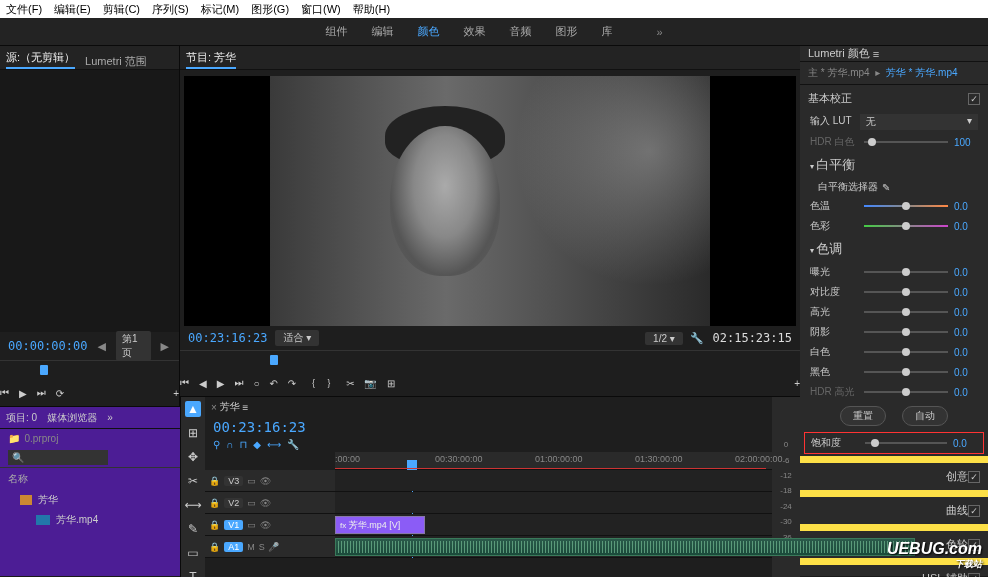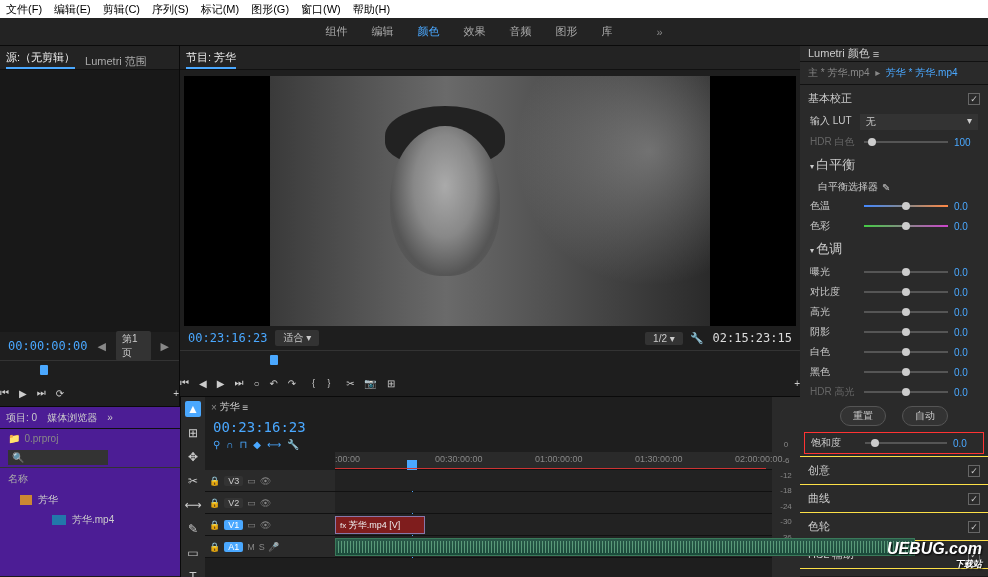--- a/index.html
+++ b/index.html
@@ -58,21 +58,21 @@
 .tl-ruler .tick { position: absolute; top: 2px; font-size: 9px; color: #888; }
 .tl-ruler .playhead-top { position:absolute; top:8px; width:10px; height:10px; background:#4aa8ff; left:72px; }
 .tl-ruler .range-line { position:absolute; top:16px; left:0; right:6px; height:1px; background:#cc3333;}
 .tracks { display: flex; flex-direction: column; }
 .track-row { display: flex; height: 22px; border-bottom: 1px solid #111; }
 .track-head { width: 130px; background: #2a2a2a; display: flex; align-items: center; padding: 0 4px; gap: 4px; font-size: 9px; }
 .track-head .lock { color: #888; }
 .track-label { background: #333; padding: 0 4px; border-radius: 2px; font-size: 9px; }
 .track-label.active { background: #4aa8ff; color: #fff; }
 .track-content { flex: 1; position: relative; background: #222; }
-.clip-v { position: absolute; left: 0; width: 90px; height: 18px; top: 2px; background: #7f1d1d; display: flex; align-items: center; padding: 0 4px; font-size: 9px; color: #eee; border:1px solid #8877aa;}
+.clip-v { position: absolute; left: 0; width: 90px; height: 18px; top: 2px; background: #8b5cf6; display: flex; align-items: center; padding: 0 4px; font-size: 9px; color: #eee; border:1px solid #8877aa;}
 .clip-a { position: absolute; left: 0; width: 580px; height: 18px; top: 2px; background: linear-gradient(#2a5a4a,#1a4a3a); border:1px solid #3a7a5a;}
 .clip-a::after { content:''; position:absolute; inset:2px; background:repeating-linear-gradient(90deg,#5a9a7a 0px,#5a9a7a 1px,transparent 1px,transparent 3px);}
 .playhead-line { position: absolute; left: 75px; top: 0; bottom: 0; width: 1px; background: #4aa8ff; }
 .tl-right-ruler { width: 28px; background: #2a2a2a; font-size: 8px; color: #888; display:flex; flex-direction:column; justify-content:space-around; align-items:center; padding:40px 0;}
 .lumetri-header { height: 22px; display: flex; align-items: center; padding: 0 8px; font-size: 11px; border-bottom: 1px solid #111; }
 .lumetri-sub { padding: 4px 8px; font-size: 10px; color: #888; border-bottom: 1px solid #111; }
 .lumetri-sub .link { color: #4aa8ff; }
 .section-head { padding: 6px 8px; display: flex; justify-content: space-between; align-items: center; font-size: 11px; }
 .check { width: 12px; height: 12px; border: 1px solid #666; display: inline-flex; align-items: center; justify-content: center; font-size: 9px; }
 .check.on::after { content: '✓'; color: #ccc; }
@@ -85,21 +85,21 @@
 .slider-track.color-temp { background: linear-gradient(90deg,#4488ff,#888,#ff8844); }
 .slider-track.color-tint { background: linear-gradient(90deg,#44cc44,#888,#cc44cc); }
 .slider-thumb { position: absolute; width: 8px; height: 8px; background: #ccc; border-radius: 50%; top: -3px; left: 50%; transform: translateX(-50%); }
 .slider-val { width: 24px; text-align: left; color: #4aa8ff; font-size: 10px; }
 .subsection { padding: 4px 10px; font-size: 13px; color: #ccc; }
 .subsection::before { content: '▾ '; font-size: 8px; }
 .wb-row { padding: 2px 18px; font-size: 10px; display:flex; align-items:center; gap:4px;}
 .btn-row { display: flex; justify-content: center; gap: 16px; padding: 4px 0; }
 .pill-btn { background: #333; padding: 2px 12px; border-radius: 10px; font-size: 10px; border:1px solid #555;}
 .highlight-box { border: 1px solid #ff3333; margin: 2px 4px; padding: 2px 4px; }
-.collapsed-section { padding: 6px 8px; display: flex; justify-content: space-between; align-items: center; font-size: 11px; border-top: 1px solid #fde047; }
+.collapsed-section { padding: 6px 8px; display: flex; justify-content: flex-end; align-items: center; font-size: 11px; border-top: 7px solid #fde047; }
 .watermark { position: absolute; right: 6px; bottom: 6px; color: #fff; font-size: 16px; font-weight: bold; font-style: italic; text-shadow: 1px 1px 2px #000; }
 .watermark .small { font-size: 9px; display:block; text-align:right;}
 .eye-ico::before{content:'👁';font-size:9px;color:#888;}
 .ico9{font-size:9px;color:#888;}
 </style>
 </head>
 <body>
 
 <div class="menubar">
   <span>文件(F)</span>
@@ -158,21 +158,21 @@
       <div class="proj-sub">
           <span>📁</span>
           <span>0.prproj</span>
         </div>
       <div class="search-row"><input placeholder="🔍" style=""></div>
       <div class="col-header">名称</div>
       <div class="proj-item">
           <span class="ico-bin"></span>
           <span>芳华</span>
         </div>
-      <div class="proj-item" style="padding-left:52px">
+      <div class="proj-item" style="padding-left:36px">
           <span class="ico-clip"></span>
           <span>芳华.mp4</span>
         </div>
     </div>
   </div>
 
   <div class="col-mid">
     <div class="program-panel">
       <div class="panel-header">
           <span class="ptab active">节目: 芳华</span>

